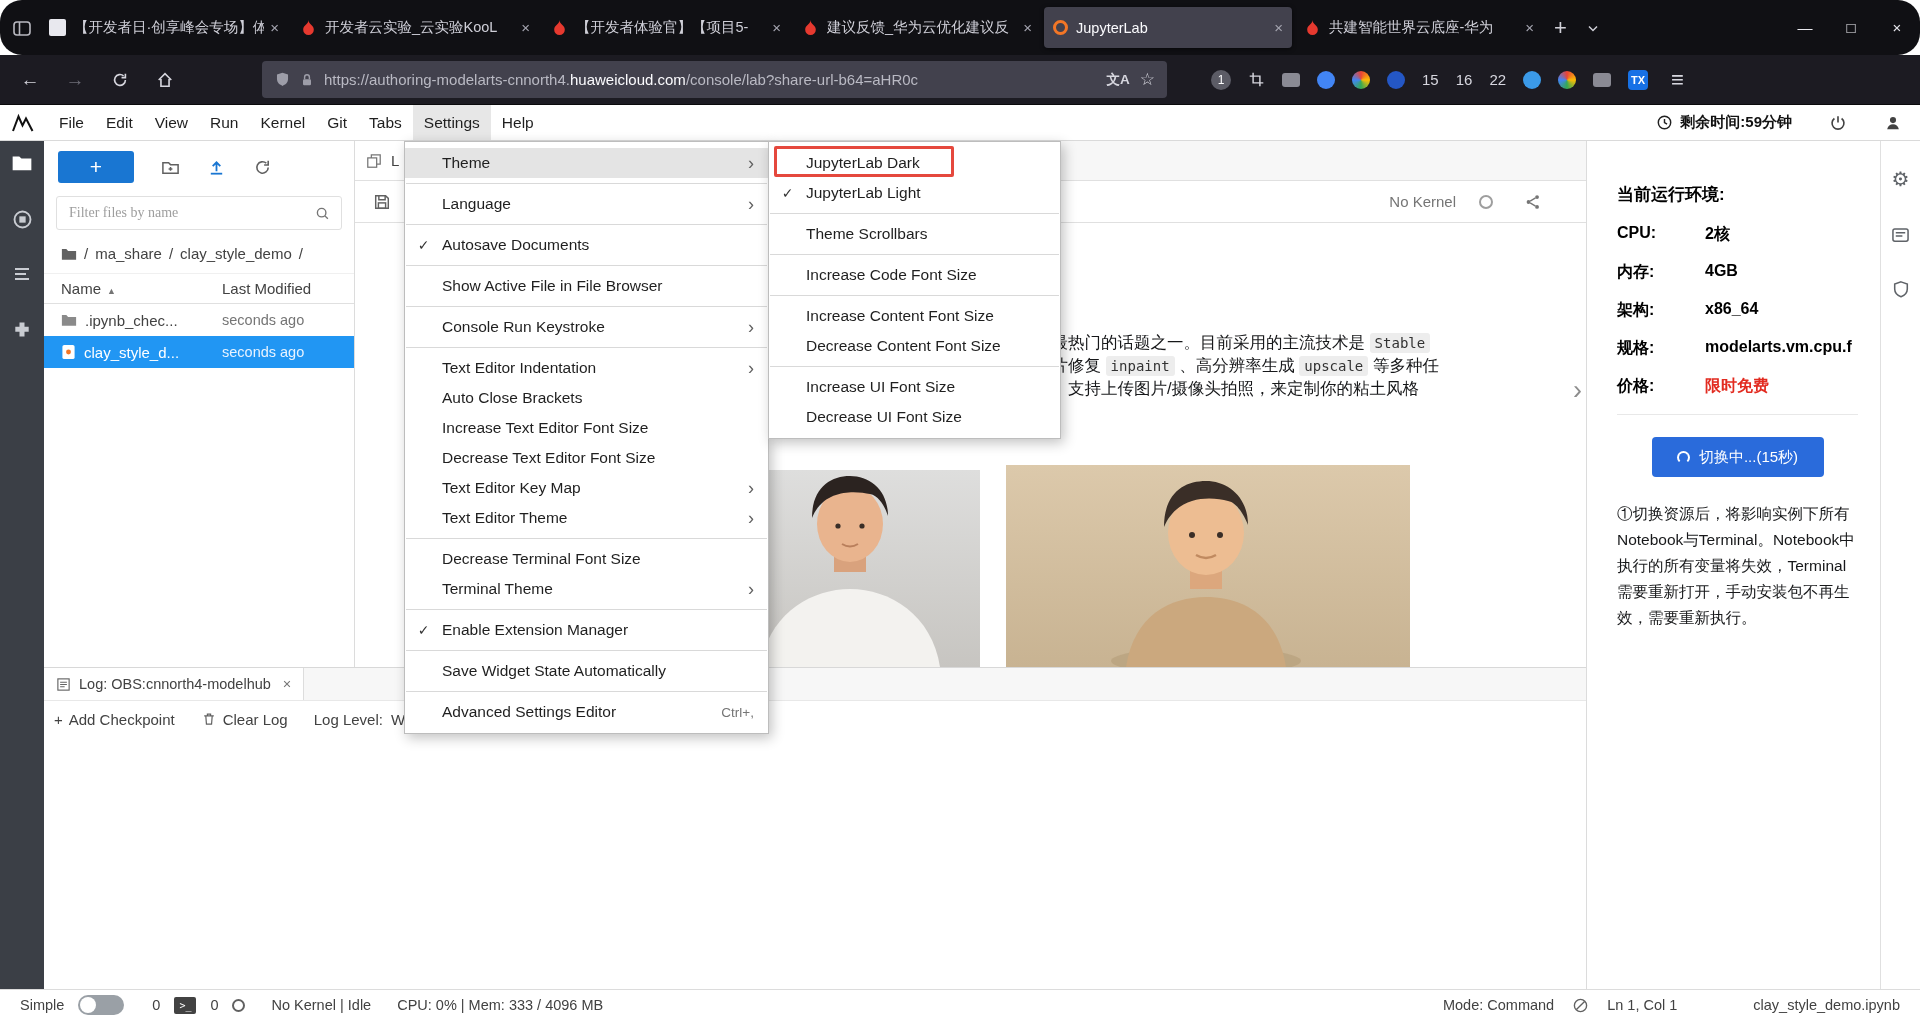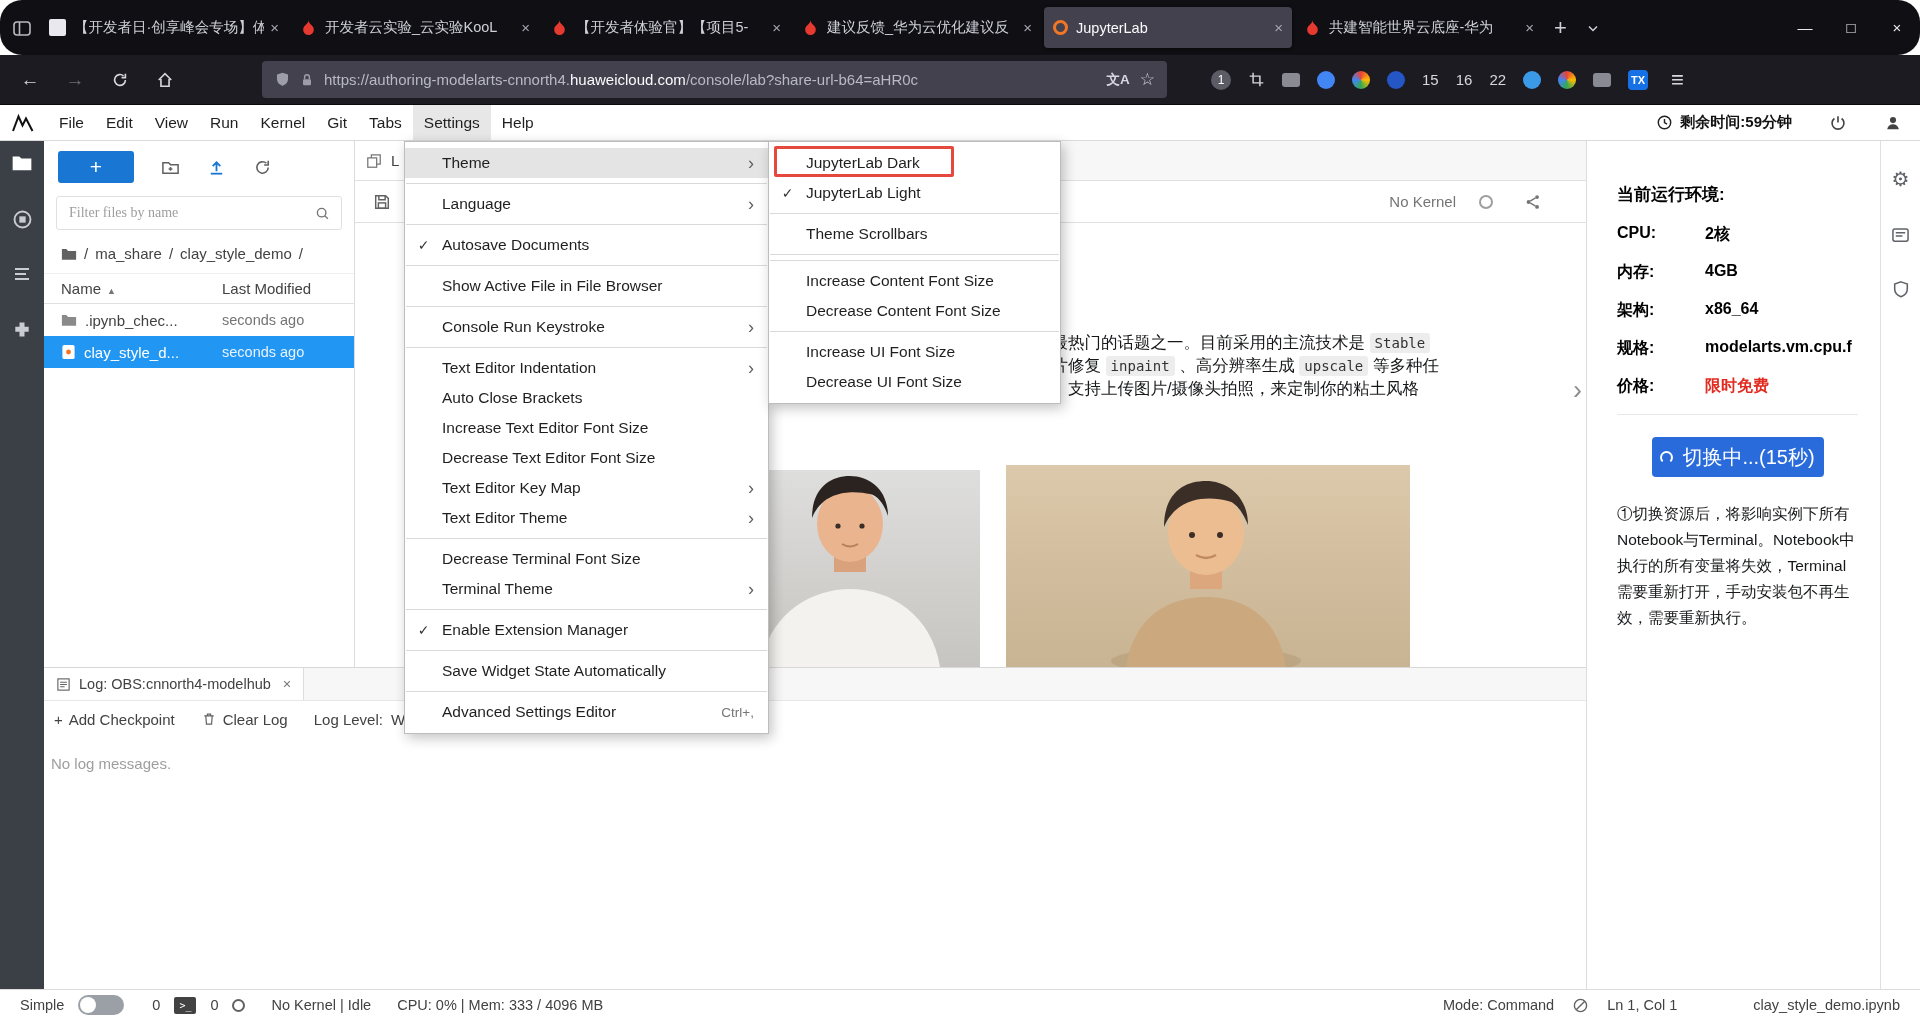--- a/index.html
+++ b/index.html
@@ -121,21 +121,21 @@
 
   
   .env{position:absolute;left:1586px;top:0;width:294px;height:848px;border-left:1px solid #dcdcdc;
        padding:42px 22px 0 30px;background:#fff;}
   .env h1{font-size:17px;margin:0 0 18px;color:#000;}
   .spec{display:flex;margin:0 0 17px;font-size:16px;color:#000;font-weight:bold;}
   .spec .sl{width:88px;flex:0 0 auto;}
   .spec .sv{flex:1;white-space:nowrap;overflow:hidden;}
   .sv.red{color:#e22b20;}
   .env hr{border:none;border-top:1px solid #e8e8e8;margin:4px 0 22px;}
-  .switchbtn{width:172px;height:40px;background:#2a6bdb;border-radius:4px;color:#fff;font-size:20px;
+  .switchbtn{width:172px;height:40px;background:#2a6bdb;border-radius:4px;color:#fff;font-size:15px;
              display:flex;align-items:center;justify-content:center;gap:9px;margin:0 auto;}
   .spinner{width:13px;height:13px;border:2px solid #fff;border-bottom-color:transparent;border-radius:50%;}
   .envnote{margin-top:24px;font-size:15.5px;line-height:26px;color:#17181a;}
 
   .rstrip{position:absolute;left:1880px;top:0;width:40px;height:848px;border-left:1px solid #e0e0e0;
           display:flex;flex-direction:column;align-items:center;padding-top:26px;gap:36px;
           color:#5f6368;font-size:20px;background:#fff;}
 
   
   .statusbar{position:absolute;left:0;top:989px;width:1920px;height:31px;background:#fff;
@@ -531,21 +531,20 @@
                 <path d="M4 6h12M8 6V4h4v2M6 6l.8 10.5h6.4L14 6" fill="none" stroke="#616161" stroke-width="1.5"></path>
               </svg>
           </span>
           <span>Clear Log</span>
         </span>
         <span class="loglevel">
           <span>Log Level:</span>
           <span>W</span>
         </span>
       </div>
-      <div class="logempty">No log messages.</div>
     </div>
 
     <div class="env">
       <h1>当前运行环境:</h1>
       <div class="spec">
         <span class="sl">CPU:</span>
         <span class="sv">2核</span>
       </div>
       <div class="spec">
         <span class="sl">内存:</span>
@@ -704,20 +703,24 @@
     <div class="mi">
       <span class="chk">✓</span>
       <span class="lbl">JupyterLab Light</span>
     </div>
     <div class="msep"></div>
     <div class="mi">
       <span class="chk"></span>
       <span class="lbl">Theme Scrollbars</span>
     </div>
     <div class="msep"></div>
+    <div class="mi">
+      <span class="chk"></span>
+      <span class="lbl">Increase Code Font Size</span>
+    </div>
     <div class="msep"></div>
     <div class="mi">
       <span class="chk"></span>
       <span class="lbl">Increase Content Font Size</span>
     </div>
     <div class="mi">
       <span class="chk"></span>
       <span class="lbl">Decrease Content Font Size</span>
     </div>
     <div class="msep"></div>

